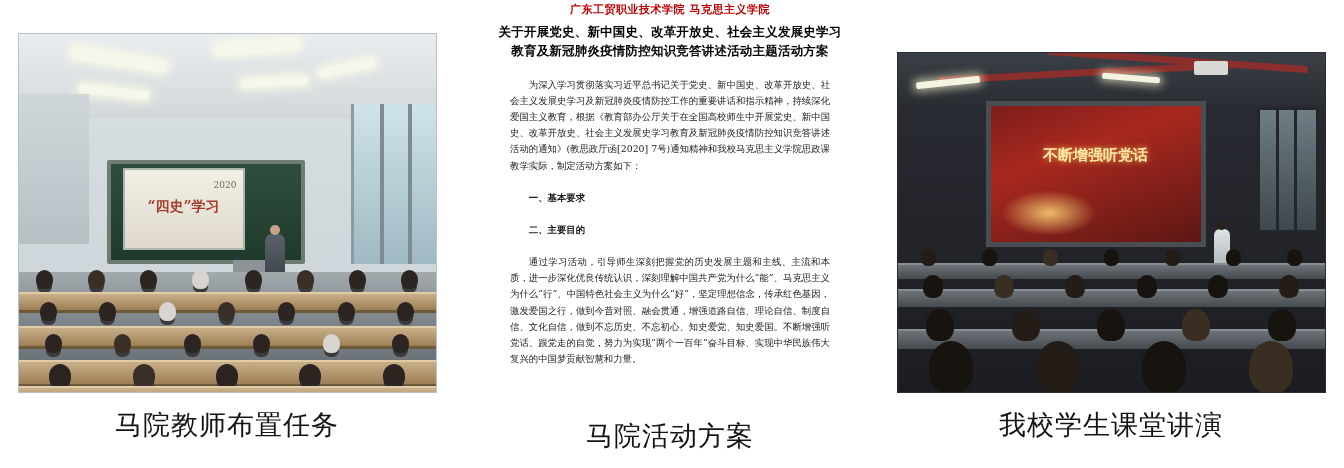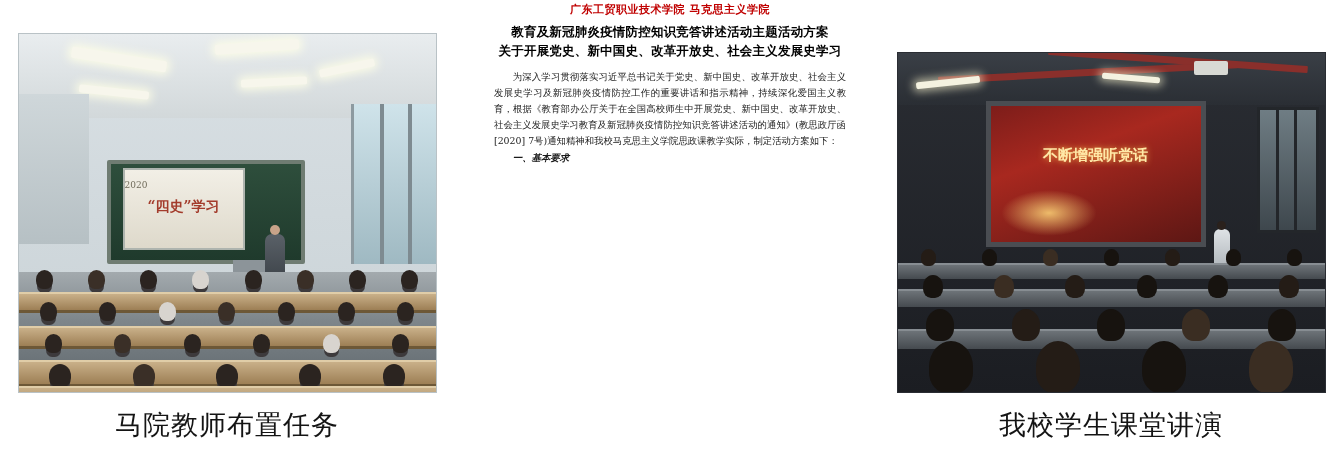--- a/index.html
+++ b/index.html
@@ -100,22 +100,22 @@
     border: 4px solid #6f7c72;
     border-radius: 2px;
   }
   .p1-screen {
     position: absolute;
     left: 104px; top: 134px; width: 118px; height: 78px;
     background: linear-gradient(#f2efe6, #ded9cb);
     border: 2px solid #aeb4ae;
   }
   .p1-screen-txt1 {
-    position: absolute; left: 0; right: 16px; top: 10px;
-    text-align: left; font-size: 9px; color: #6f6a59;
+    position: absolute; left: 0; right: 6px; top: 10px;
+    text-align: right; font-size: 9px; color: #6f6a59;
     font-family: "DejaVu Serif", serif;
   }
   .p1-screen-txt2 {
     position: absolute; left: 0; right: 0; top: 28px;
     text-align: center; font-size: 14px; color: #a33c2c;
     font-family: "DejaVu Serif", serif; font-weight: bold;
   }
   .p1-screen-txt3 {
     position: absolute; left: 0; right: 0; top: 50px;
     text-align: center; font-size: 8px; color: #7d7666;
@@ -187,22 +187,22 @@
   .doc-body {
     margin-top: 8px;
     font-size: 9.4px;
     line-height: 1.72;
     color: #1a1a1a;
     font-family: "DejaVu Serif", "Liberation Serif", serif;
     text-align: justify;
     text-justify: inter-ideograph;
     padding: 0 4px;
   }
-  .doc-body p { margin: 0; text-indent: 2em; }
-  .doc-body p.heading { text-indent: 2em; font-weight: bold; font-style: italic; }
+  .doc-body p { margin: 16px; text-indent: 2em; }
+  .doc-body p.heading { text-indent: 2em; font-weight: bold; }
 
   
   .photo3 {
     width: 429px;
     height: 341px;
     margin-top: 52px;
     background: linear-gradient(#2a2d33 0%, #1b1d22 100%);
     border: 1px solid #2a2d33;
     box-sizing: border-box;
   }
@@ -350,28 +350,31 @@
         </div>
         <div class="p1-deskrow" style="top:352px;height:26px;"></div>
       </div>
       <div class="caption">马院教师布置任务</div>
     </div>
 
     <div class="cell cell-2">
       <div class="media doc">
         <div class="doc-org">广东工贸职业技术学院  马克思主义学院</div>
         <div class="doc-title">
+          <div>关于开展党史、新中国史、改革开放史、社会主义发展史学习</div>
           <div>教育及新冠肺炎疫情防控知识竞答讲述活动主题活动方案</div>
-          <div>关于开展党史、新中国史、改革开放史、社会主义发展史学习</div>
         </div>
         <div class="doc-body">
           <p>为深入学习贯彻落实习近平总书记关于党史、新中国史、改革开放史、社会主义发展史学习及新冠肺炎疫情防控工作的重要讲话和指示精神，持续深化爱国主义教育，根据《教育部办公厅关于在全国高校师生中开展党史、新中国史、改革开放史、社会主义发展史学习教育及新冠肺炎疫情防控知识竞答讲述活动的通知》(教思政厅函[2020] 7号)通知精神和我校马克思主义学院思政课教学实际，制定活动方案如下：</p>
           <p class="heading">一、基本要求</p>
+          <p class="heading">二、主要目的</p>
+          <p>通过学习活动，引导师生深刻把握党的历史发展主题和主线、主流和本质，进一步深化优良传统认识，深刻理解中国共产党为什么“能”、马克思主义为什么“行”、中国特色社会主义为什么“好”，坚定理想信念，传承红色基因，激发爱国之行，做到今昔对照、融会贯通，增强道路自信、理论自信、制度自信、文化自信，做到不忘历史、不忘初心、知史爱党、知史爱国。不断增强听党话、跟党走的自觉，努力为实现“两个一百年”奋斗目标、实现中华民族伟大复兴的中国梦贡献智慧和力量。</p>
         </div>
       </div>
+      <div class="caption">马院活动方案</div>
     </div>
 
     <div class="cell cell-3">
       <div class="media photo3">
         <div class="p3-ceiling"></div>
         <div class="p3-beam" style="left:40px;top:16px;width:300px;transform:rotate(-3deg);"></div>
         <div class="p3-beam" style="left:150px;top:4px;width:260px;transform:rotate(4deg);"></div>
         <div class="p3-lamp" style="left:18px;top:26px;width:64px;height:7px;transform:rotate(-6deg);"></div>
         <div class="p3-lamp" style="left:204px;top:22px;width:58px;height:6px;transform:rotate(5deg);"></div>
         <div class="p3-projector"></div>

